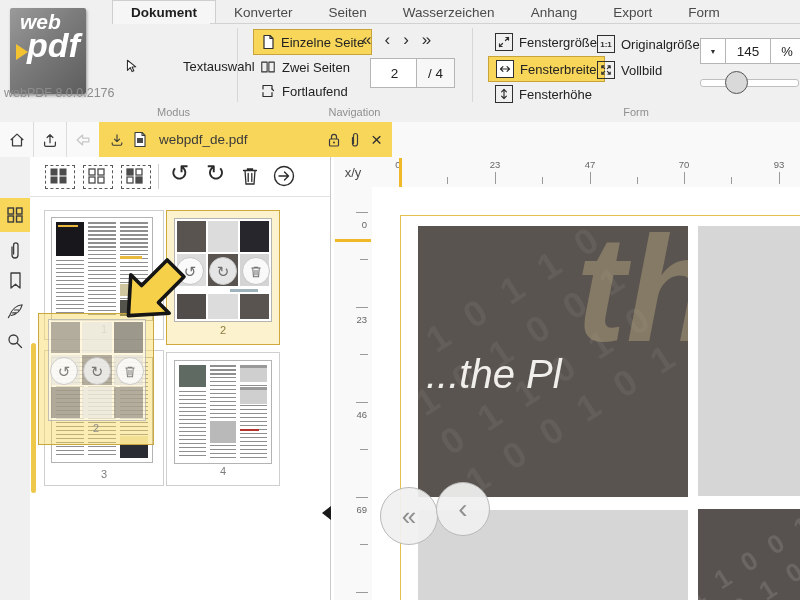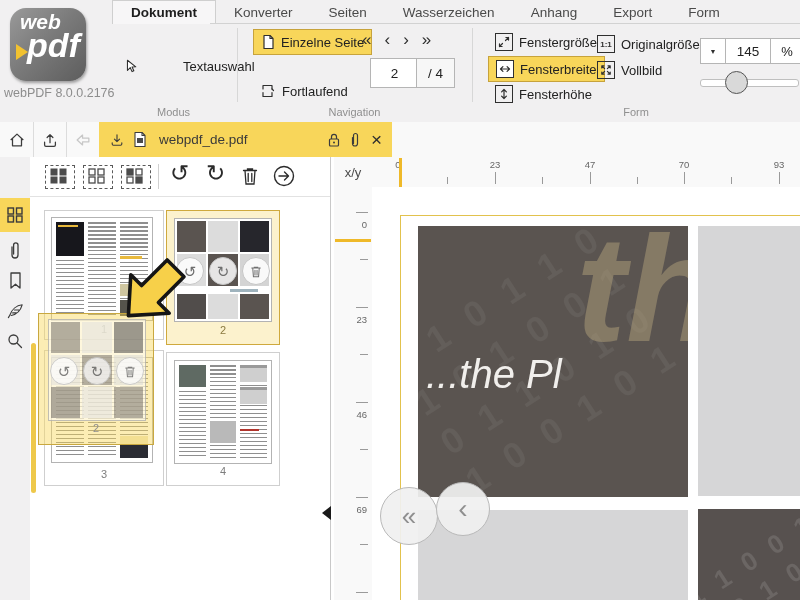--- a/index.html
+++ b/index.html
@@ -5,21 +5,21 @@
   html,body{margin:0;padding:0;}
   body{width:800px;height:600px;overflow:hidden;font-family:"Liberation Sans",sans-serif;background:#fff;}
   #stage{position:relative;width:800px;height:600px;overflow:hidden;background:#fff;}
   .abs{position:absolute;}
   :root{
     --yl:#f8d65a; --ylb:#c7a33c; --ink:#2f2f2f; --ribbon:#f1f0f1;
     --dark:#5a5450; --light:#d6d6d7; --bdr:#c9c9c9;
   }
   
   #header{position:absolute;left:0;top:0;width:800px;height:122px;background:var(--ribbon);border-bottom:1px solid #d5d5d5;}
-  #logo-box{position:absolute;left:10px;top:8px;width:76px;height:73px;border-radius:16px;
+  #logo-box{position:absolute;left:10px;top:8px;width:76px;height:86px;border-radius:2px;
     background:linear-gradient(135deg,#9a9a9a 0%,#7b7b7b 45%,#5d5d5d 100%);box-shadow:1px 2px 3px rgba(0,0,0,.35);}
   #logo-web{position:absolute;left:10px;top:2px;font-style:italic;font-weight:bold;font-size:21px;color:#fff;}
   #logo-pdf{position:absolute;left:17px;top:18px;font-style:italic;font-weight:bold;font-size:34px;color:#fff;}
   #logo-tri{position:absolute;left:6px;top:36px;width:0;height:0;border-top:8px solid transparent;border-bottom:8px solid transparent;border-left:12px solid #f2c230;}
   #app-version{position:absolute;left:4px;top:86px;width:110px;font-size:12.5px;color:#8d8d8d;white-space:nowrap;}
   
   #tabs{position:absolute;left:112px;top:0;height:24px;display:flex;align-items:stretch;font-size:13.5px;color:#4a4a4a;}
   .tab{padding:0 18px;display:flex;align-items:center;white-space:nowrap;}
   .tab.active{background:#f7f6f7;border:1px solid #cfcfcf;border-bottom:none;color:#1d1d1d;font-weight:bold;}
   #tabs-underline{position:absolute;left:210px;top:23px;width:590px;height:1px;background:#d2d2d2;}
@@ -117,20 +117,29 @@
 
     <div class="rbtn yellow" style="left:253px;top:29px;">
       <span>
         <svg width="14" height="16" viewBox="0 0 14 16" fill="#fff" stroke="#2f2f2f" stroke-width="1.2" stroke-linejoin="round">
           <path d="M3 1.5 h6 l3 3 V14.5 H3 Z"></path>
             <path d="M9 1.5 v3 h3" fill="none"></path>
         </svg>
       </span>
       <span>Einzelne Seite</span>
     </div>
+    <div class="rbtn" style="left:253px;top:55px;">
+      <span>
+        <svg width="16" height="16" viewBox="0 0 18 16" fill="none" stroke="#2f2f2f" stroke-width="1.2" stroke-linejoin="round">
+          <rect x="2" y="2.5" width="6" height="11"></rect>
+            <rect x="10" y="2.5" width="6" height="11"></rect>
+        </svg>
+      </span>
+      <span>Zwei Seiten</span>
+    </div>
     <div class="rbtn" style="left:253px;top:79px;">
       <span>
         <svg width="16" height="16" viewBox="0 0 16 16" fill="none" stroke="#2f2f2f" stroke-width="1.2" stroke-linecap="round" stroke-linejoin="round">
           <path d="M3 6 V2.5 h9 V6"></path>
             <path d="M3 9.5 v4 h9 v-4"></path>
             <path d="M12 6 l1.5 1.5"></path>
         </svg>
       </span>
       <span>Fortlaufend</span>
     </div>

